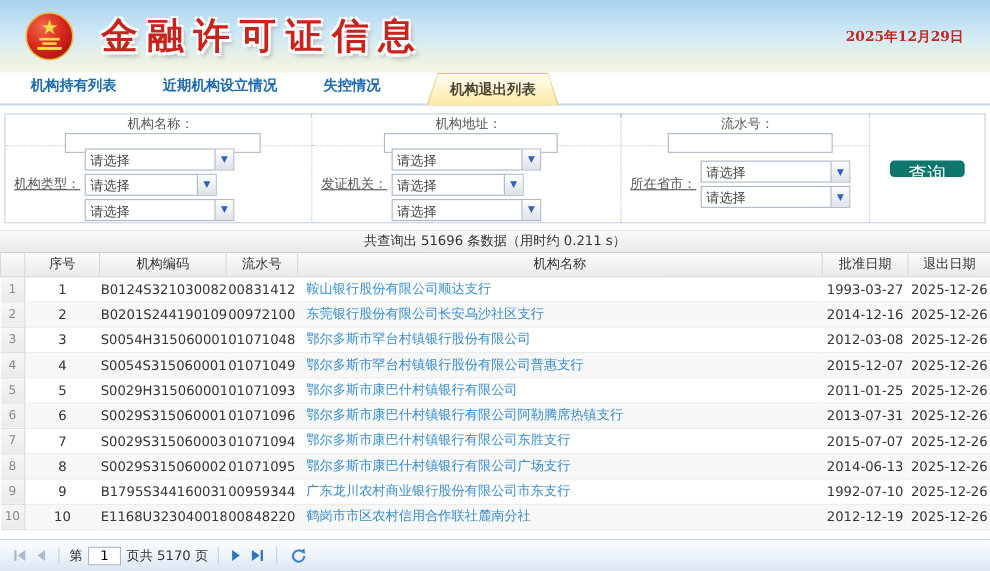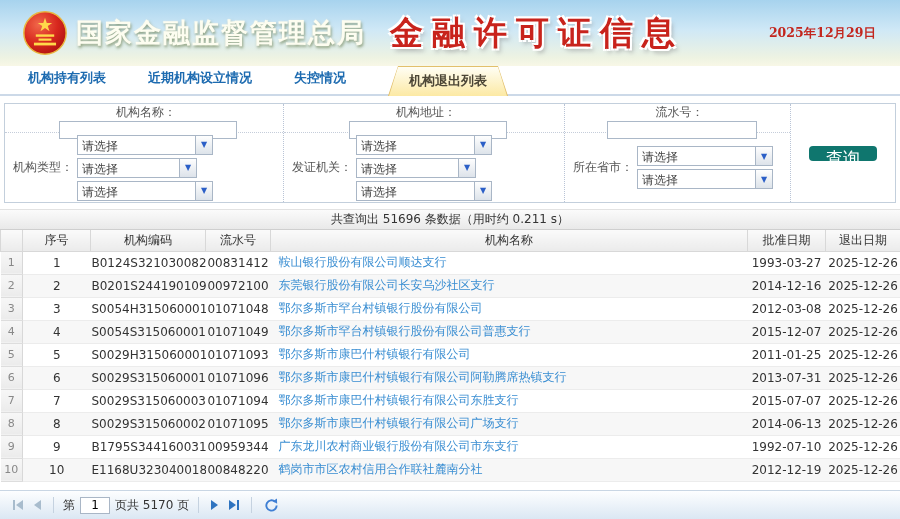--- a/index.html
+++ b/index.html
@@ -31,21 +31,21 @@
   
   .search-panel { margin:7px 4px 0 4px; border:1px solid #c3cfdc; background:#fff;
     display:grid; grid-template-columns:279px 281px 226px 1fr; height:100px; }
   .s-col { border-right:1px dotted #b9c4d6; display:flex; flex-direction:column; }
   .s-row1 { height:29px; display:flex; align-items:center; border-bottom:1px dotted #c5cdda; padding-left:8px;flex-direction:column; }
   .s-row1 label { font-size:12px; color:#555; margin-right:4px; white-space:nowrap; }
   .s-row1 input { height:19px; border:1px solid #abb8c8; font-size:12px; padding:1px 4px;
     font-family:"DejaVu Sans","Liberation Sans",sans-serif; }
   .in-name { width:178px; } .in-addr { width:158px; } .in-serial { width:150px; }
   .s-row2 { flex:1; display:flex; align-items:center; padding-left:8px; }
-  .s-row2 label { font-size:12px; color:#555; margin-right:4px; white-space:nowrap; }
+  .s-row2 label { font-size:12px; color:#555; margin-right:4px; white-space:nowrap;text-decoration:underline; }
   .sel-stack { display:flex; flex-direction:column; gap:3px; }
   .sel { display:flex; width:136px; height:20px; border:1px solid #a9b6c6; background:#fff; cursor:pointer; }
   .sel.mid { width:120px; }
   .sel-text { flex:1; font-size:12px; color:#444; padding:2px 4px; white-space:nowrap; overflow:hidden; }
   .sel-arrow { width:17px; border-left:1px solid #a9b6c6; background:linear-gradient(#fefefe,#dde3ea);
     display:flex; align-items:center; justify-content:center; color:#2b5fc7; font-size:8px; }
   .btn-col { display:flex; align-items:center; justify-content:center; }
   .query-btn { width:68px; height:15px; background:#0f766e; color:#fff; border:none; border-radius:4px;
     font-size:17px; cursor:pointer; font-family:"DejaVu Sans","Liberation Sans",sans-serif; }
 
@@ -100,21 +100,20 @@
             <stop offset="100%" stop-color="#ab110f"></stop>
           </radialGradient>
         </defs>
         <circle cx="25" cy="25" r="23" fill="url(#embg)" stroke="#e9b63e" stroke-width="1.6"></circle>
         <path d="M25 8.5 L26.9 14 L32.8 14 L28 17.5 L29.9 23 L25 19.6 L20.1 23 L22 17.5 L17.2 14 L23.1 14 Z" fill="#ffd94a"></path>
         <rect x="15" y="26.5" width="20" height="2.6" fill="#ffd94a"></rect>
         <rect x="18" y="31" width="14" height="2.4" fill="#ffd94a"></rect>
         <rect x="13" y="35.5" width="24" height="3" fill="#ffd94a"></rect>
       </svg>
     </span>
-    <span class="agency">国家金融监督管理总局</span>
     <span class="site-title">金融许可证信息</span>
     <span class="update">
       <div>2025年12月29日</div>
     </span>
   </header>
 
   <nav class="tabs">
     <a class="tab-link">机构持有列表</a>
     <a class="tab-link">近期机构设立情况</a>
     <a class="tab-link">失控情况</a>

